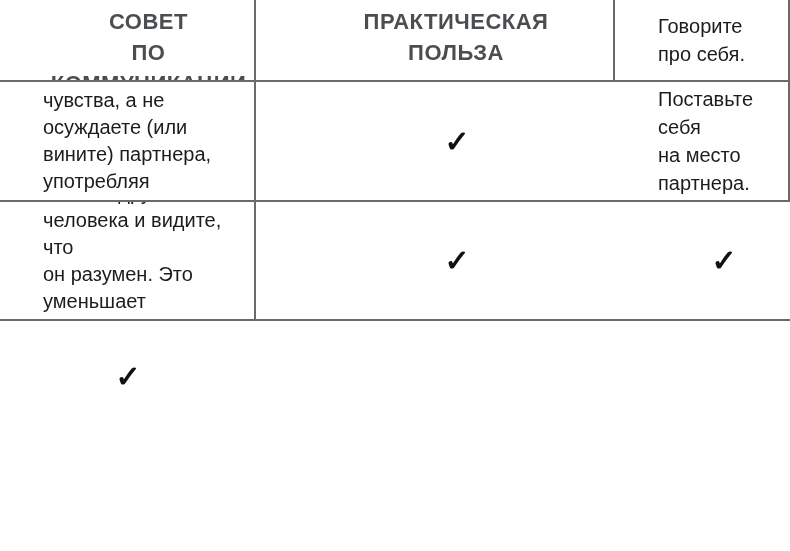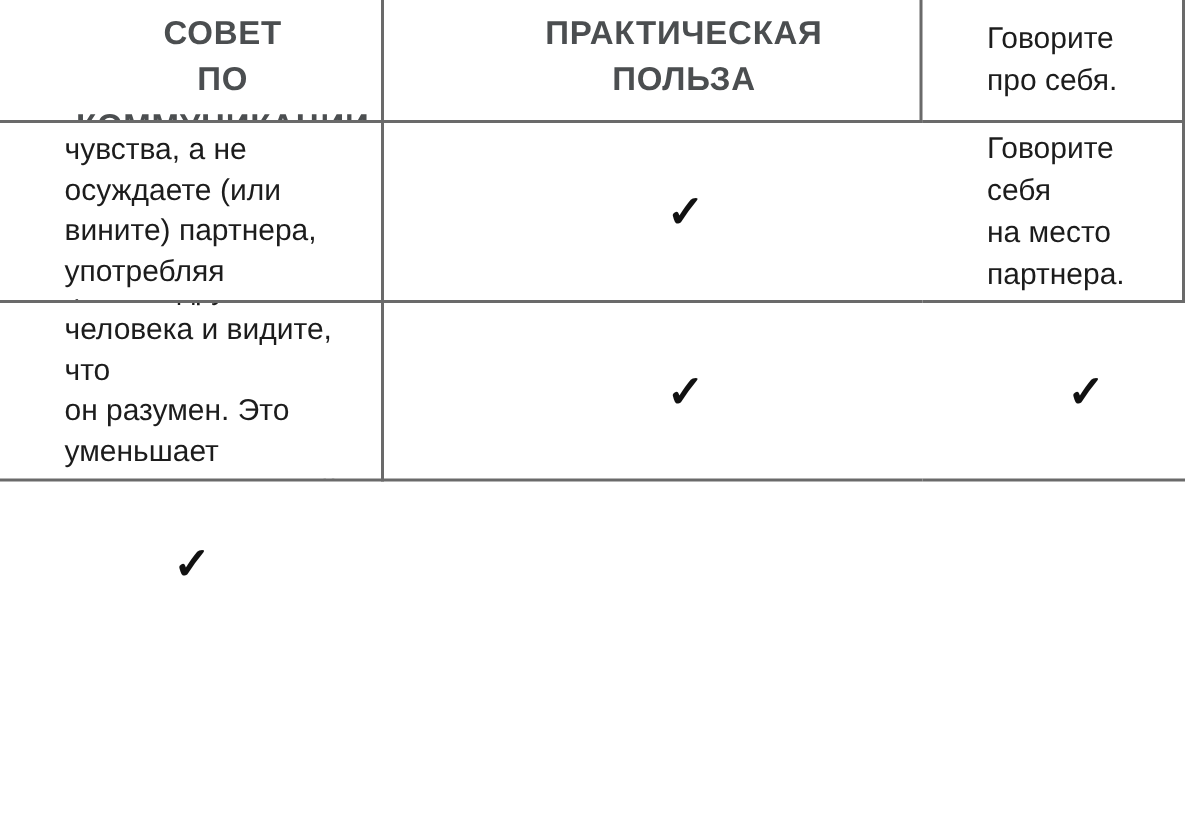--- a/index.html
+++ b/index.html
@@ -90,21 +90,21 @@
     <div class="cell c2 rowline header-cell">ПРАКТИЧЕСКАЯ
 ПОЛЬЗА</div>
 
     <div class="cell c1 rowline advice-cell">Говорите про себя.</div>
     <div class="cell c2 rowline benefit-cell">Вы выражаете собственные
 чувства, а не осуждаете (или
 вините) партнера, употребляя
 фразу «Ты сделал то-то».</div>
     <div class="cell c3 rowline check-cell">✓</div>
 
-    <div class="cell c1 rowline advice-cell">Говорите себя
+    <div class="cell c1 rowline advice-cell">Поставьте себя
 на место партнера.</div>
     <div class="cell c2 rowline benefit-cell">Вы понимаете мотивы другого
 человека и видите, что
 он разумен. Это уменьшает
 осуждение с вашей стороны.</div>
     <div class="cell c3 rowline check-cell">✓</div>
 
     <div class="cell c3 rowline check-cell">✓</div>
 
     <div class="cell c3 check-cell">✓</div>

